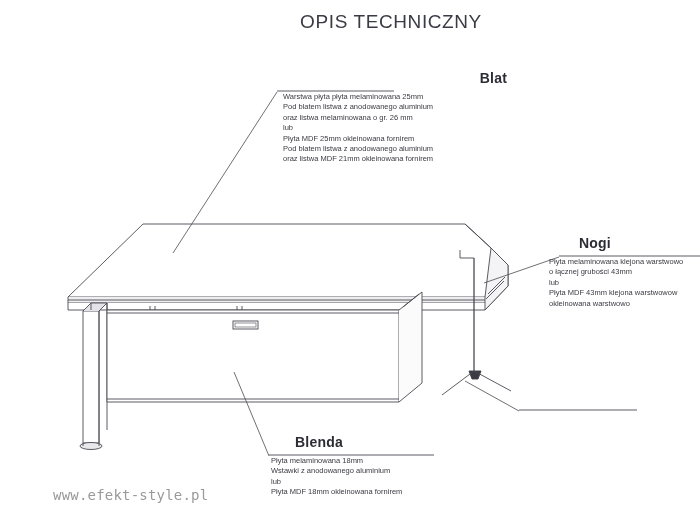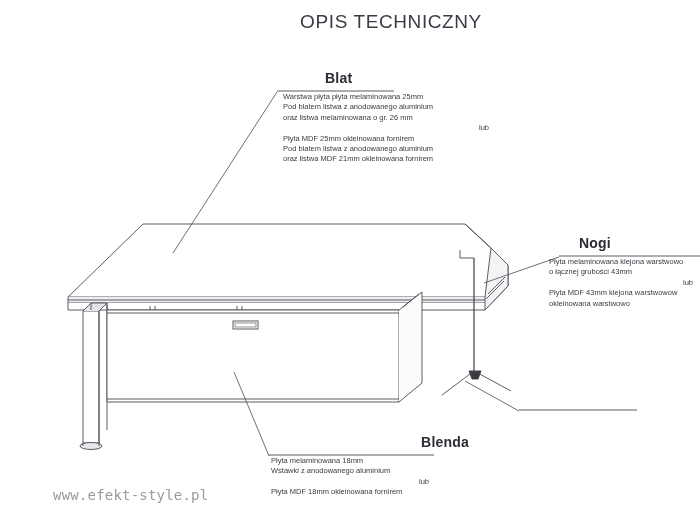--- a/index.html
+++ b/index.html
@@ -52,31 +52,32 @@
     white-space: nowrap;
   }
   .callout-body {
     font-size: 7.5px;
     line-height: 10.4px;
     color: #3a3a42;
     white-space: nowrap;
   }
   .callout-body .lub {
     display: block;
-    text-align: right;
+    text-align: left;
     padding-right: 18px;
   }
   
   #callout-blat {
     left: 236px;
     top: 70px;
     width: 230px;
   }
   #callout-blat .callout-heading {
     padding-left: 48px;
+    text-align: right;
   }
   #callout-blat .callout-body {
     padding-left: 6px;
     padding-top: 6px;
   }
   #callout-nogi {
     left: 502px;
     top: 235px;
     width: 180px;
   }
@@ -99,21 +100,20 @@
     padding-left: 6px;
     padding-top: 6px;
   }
   #callout-blenda {
     left: 228px;
     top: 434px;
     width: 200px;
   }
   #callout-blenda .callout-heading {
     padding-left: 26px;
-    text-align: right;
   }
   #callout-blenda .callout-body {
     padding-left: 2px;
     padding-top: 6px;
   }
   #callout-blenda .callout-body .lub {
     padding-right: 40px;
   }
   #callout-nogi .callout-body .lub {
     padding-right: 30px;

